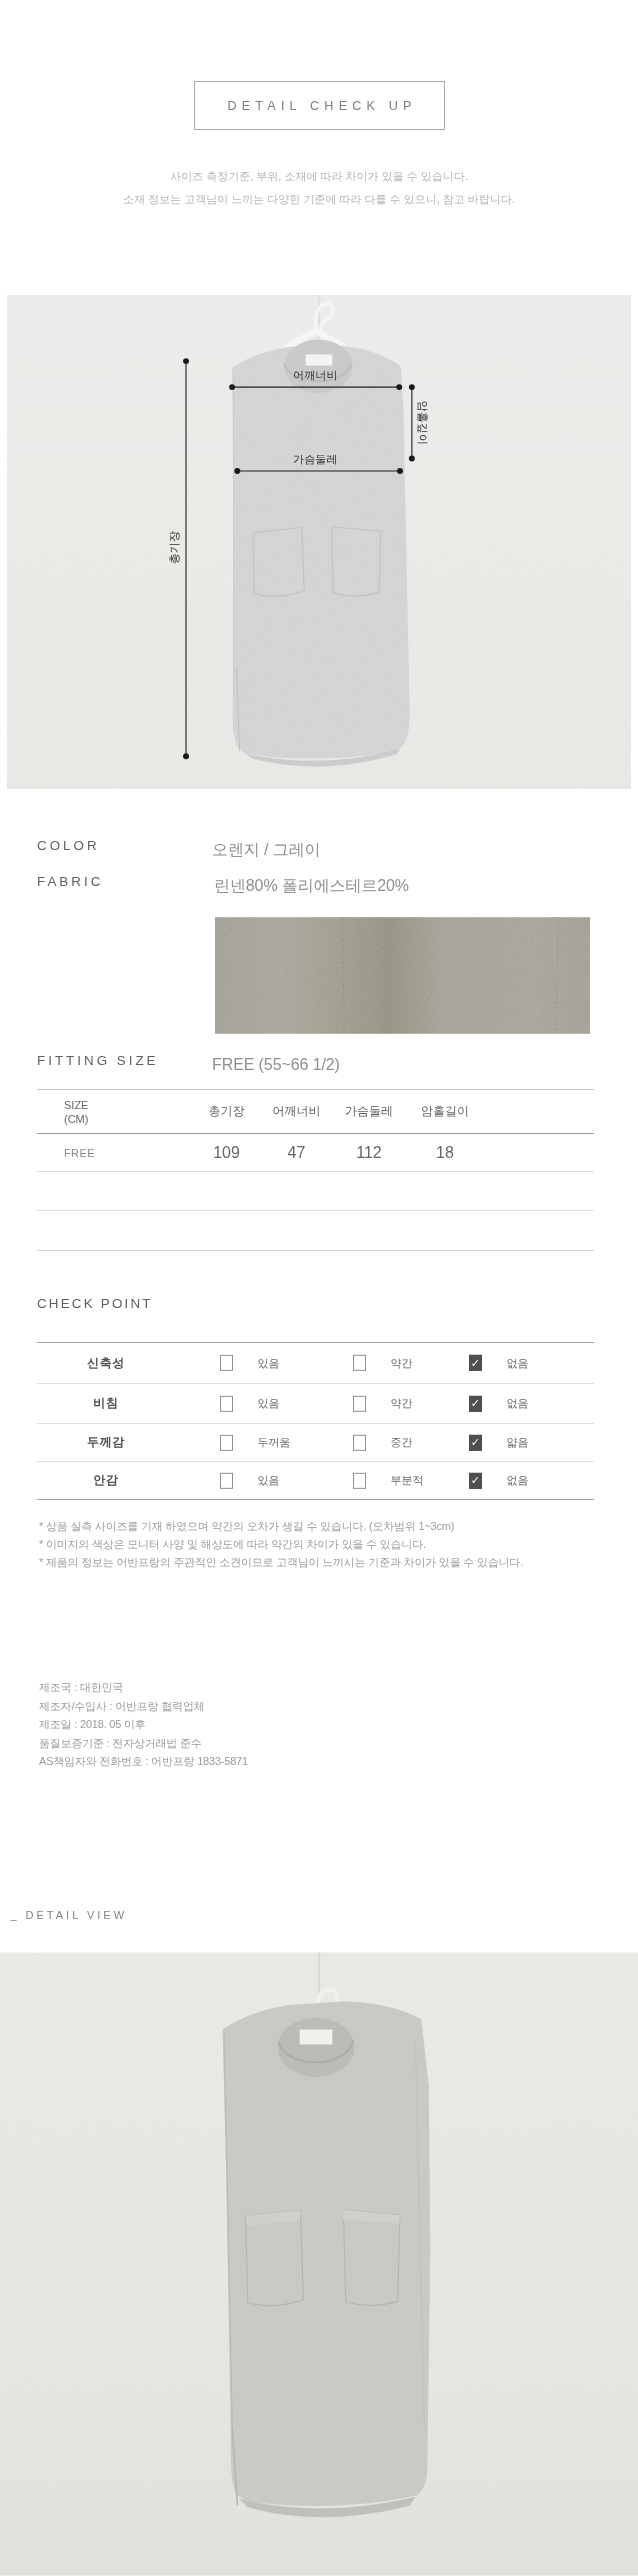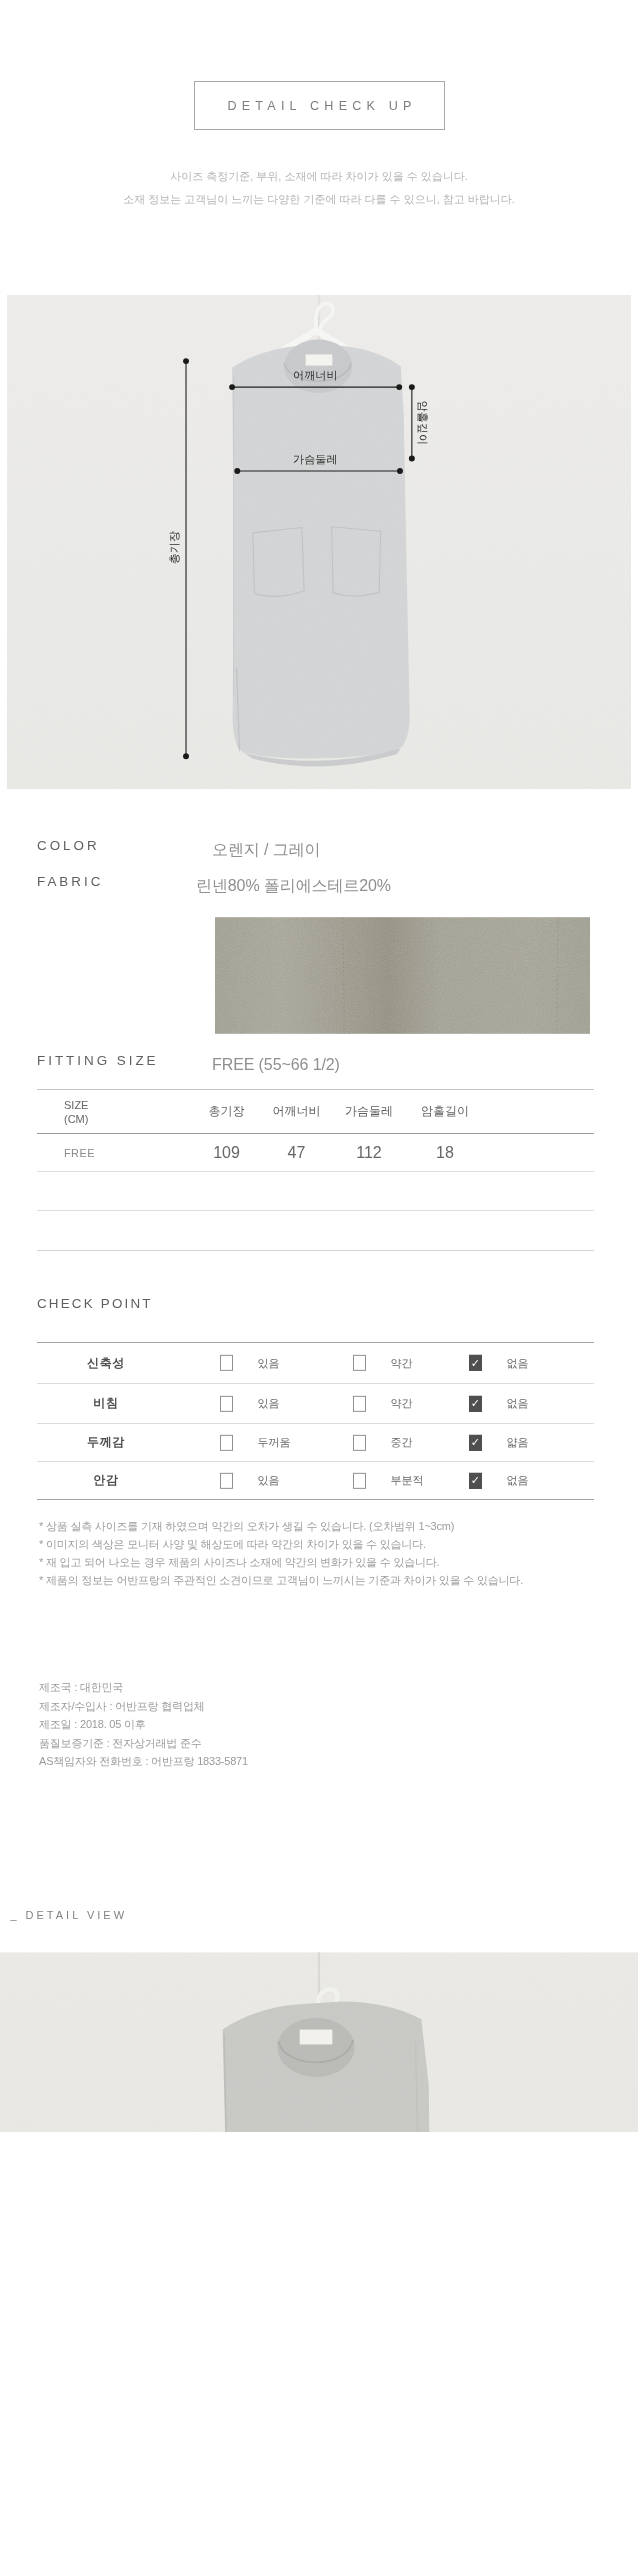--- a/index.html
+++ b/index.html
@@ -1,17 +1,17 @@
 <!DOCTYPE html>
 <html style="font-size:12px"><head>
 <meta charset="utf-8">
 <style>
   html,body{margin:0;padding:0;background:#fff;}
   #page{
-    position:relative;width:638px;height:2132px;margin:0 auto;
+    position:relative;width:638px;height:2576px;margin:0 auto;
     background:#fff;overflow:hidden;
     font-family:"Liberation Sans","DejaVu Sans",sans-serif;
     -webkit-font-smoothing:antialiased;
   }
   .abs{position:absolute;}
 
   
   .badge-box{
     left:194px;top:81px;width:249px;height:47px;
     border:0.7px solid #a8a8a8;display:flex;align-items:center;justify-content:center;
@@ -134,21 +134,21 @@
       <text x="560" y="177" text-anchor="middle" transform="rotate(90 560 172)">암홀깊이</text>
       <text x="415" y="226" text-anchor="middle">가슴둘레</text>
       <text x="225" y="345" text-anchor="middle" transform="rotate(-90 225 340)">총기장</text>
     </g>
   </svg>
 
   <div class="abs sec-label" style="left:37px;top:838px;">COLOR</div>
   <div class="abs sec-value" style="left:212px;top:840px;">오렌지 / 그레이</div>
 
   <div class="abs sec-label" style="left:37px;top:874px;">FABRIC</div>
-  <div class="abs sec-value" style="left:196px;top:876px;">린넨80% 폴리에스테르20%</div>
+  <div class="abs sec-value" style="left:214px;top:876px;">린넨80% 폴리에스테르20%</div>
 
   <svg class="abs" style="left:215px;top:917px;" width="375" height="117" viewBox="0 0 505 157" aria-hidden="true">
     <defs>
       <linearGradient id="swg" x1="0" y1="0" x2="1" y2="0">
         <stop offset="0" stop-color="#a3a194"></stop>
           <stop offset="0.18" stop-color="#aaa89b"></stop>
         <stop offset="0.38" stop-color="#9b9989"></stop>
           <stop offset="0.46" stop-color="#93917f"></stop>
         <stop offset="0.6" stop-color="#a5a396"></stop>
           <stop offset="0.85" stop-color="#a8a699"></stop>
@@ -255,21 +255,20 @@
       <div class="cp-opt o3">
         <span class="cbox checked"></span>
         <span class="optxt">없음</span>
       </div>
     </div>
   </div>
 
   <div class="abs notes">
     <div>* 상품 실측 사이즈를 기재 하였으며 약간의 오차가 생길 수 있습니다. (오차범위 1~3cm)</div>
     <div>* 이미지의 색상은 모니터 사양 및 해상도에 따라 약간의 차이가 있을 수 있습니다.</div>
-    <div>* 재 입고 되어 나오는 경우 제품의 사이즈나 소재에 약간의 변화가 있을 수 있습니다.</div>
     <div>* 제품의 정보는 어반프랑의 주관적인 소견이므로 고객님이 느끼시는 기준과 차이가 있을 수 있습니다.</div>
   </div>
 
   <div class="abs info">
     <div>제조국 : 대한민국</div>
     <div>제조자/수입사 : 어반프랑 협력업체</div>
     <div>제조일 : 2018. 05 이후</div>
     <div>품질보증기준 : 전자상거래법 준수</div>
     <div>AS책임자와 전화번호 : 어반프랑 1833-5871</div>
   </div>

